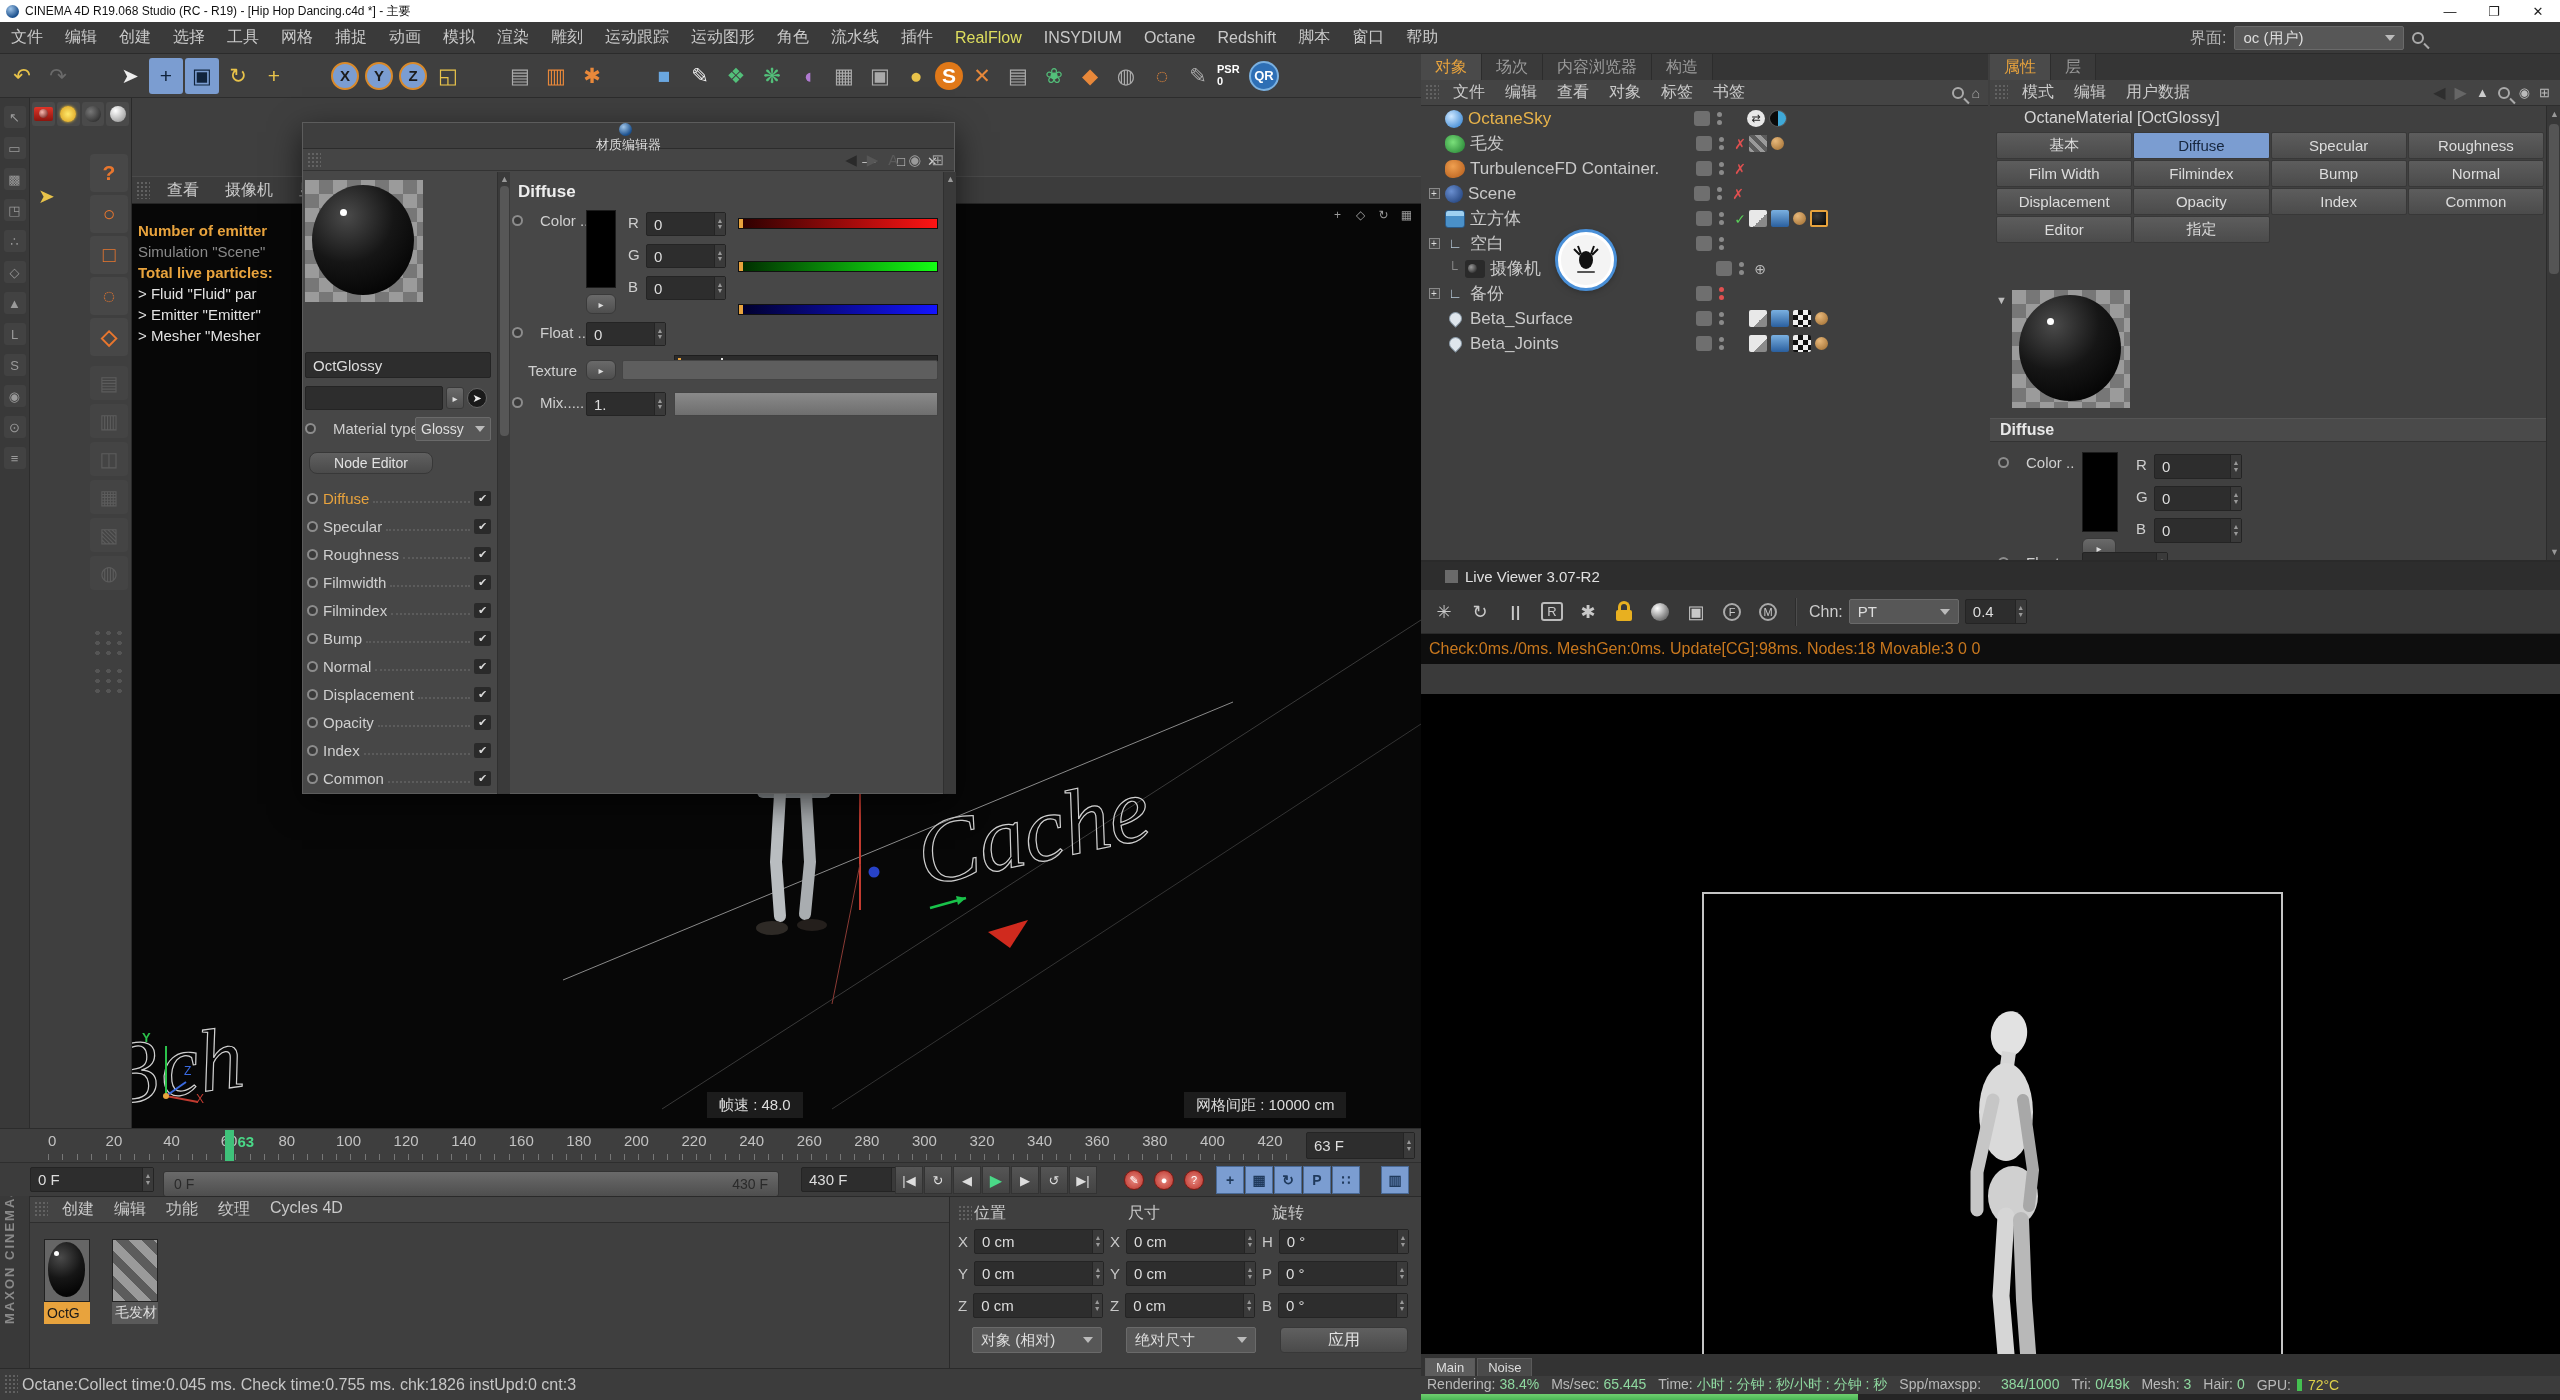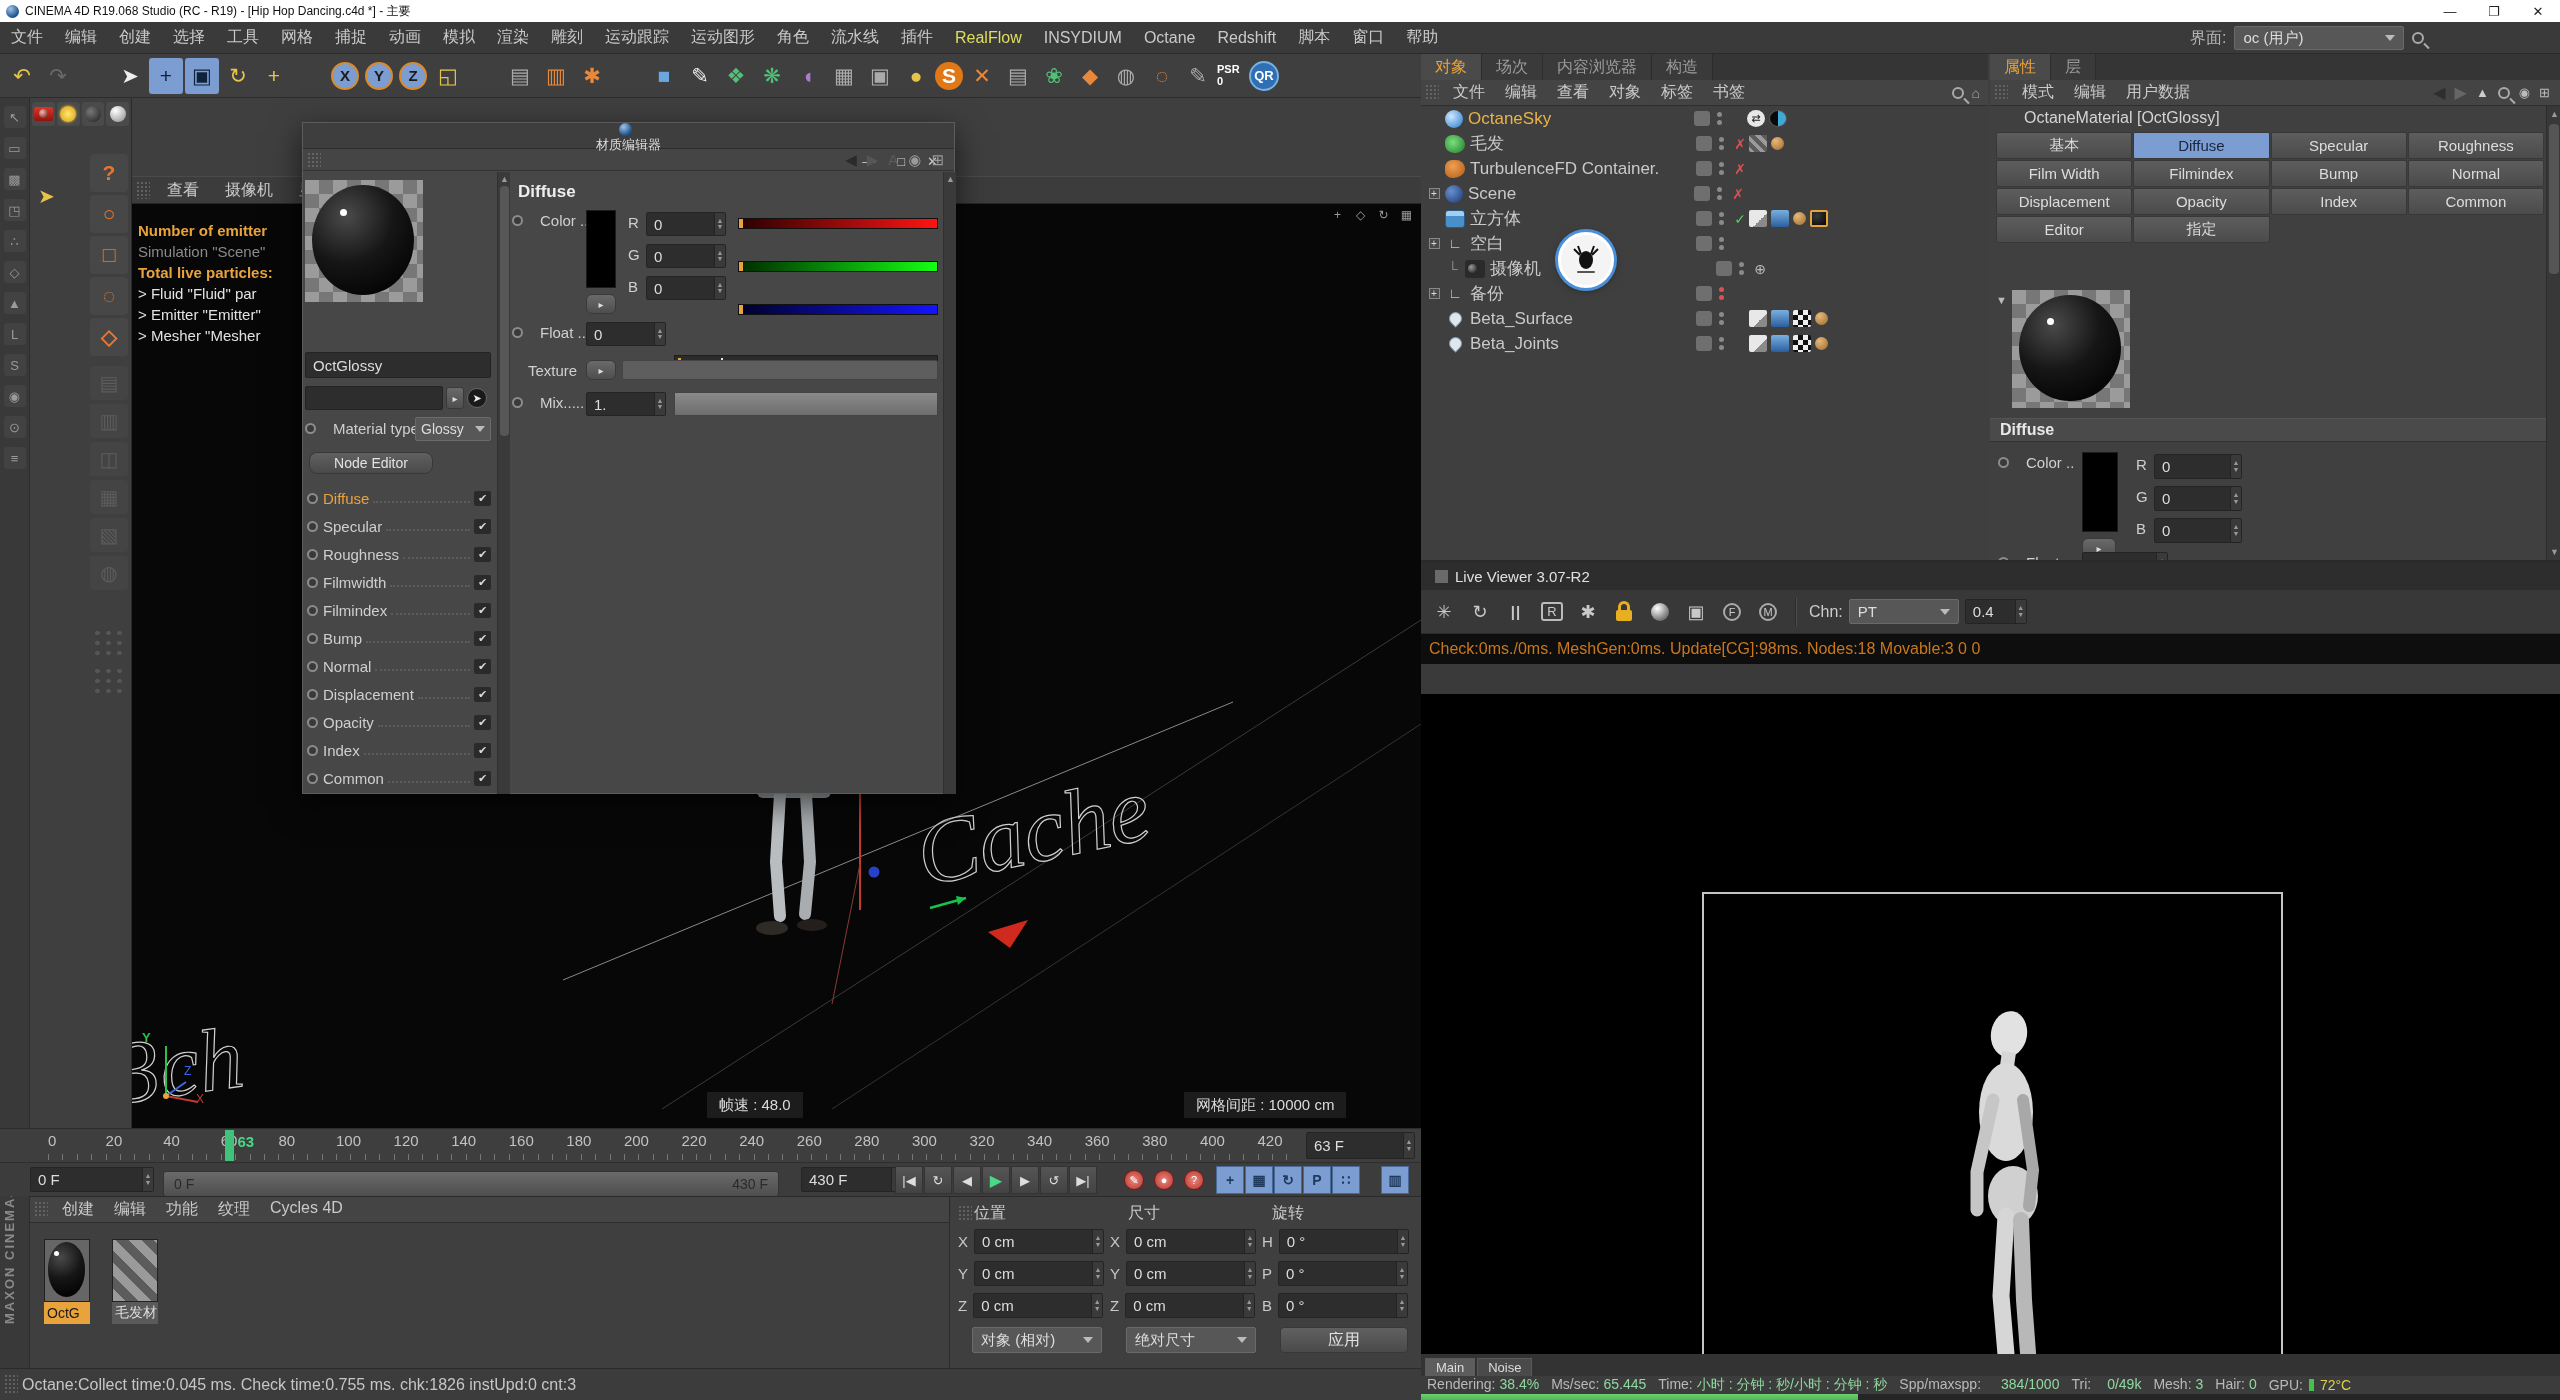--- a/index.html
+++ b/index.html
@@ -149,21 +149,21 @@
   .abtn-grid { display:grid; grid-template-columns:repeat(4,1fr); gap:1px; padding:2px 16px 2px 6px; }
   .abtn { height:27px; background:linear-gradient(#5d5d5d,#4b4b4b); border:1px solid #383838; border-radius:2px; color:#dcdcdc; font-size:15px; display:flex; align-items:center; justify-content:center; }
   .abtn.active { background:#7b9dd1; color:#16263e; }
   .sect-head { height:24px; background:#4a4a4a; border-top:1px solid #555; border-bottom:1px solid #333; display:flex; align-items:center; padding-left:10px; font-weight:bold; font-size:16px; color:#e8e8e8; }
   .vscroll { position:absolute; right:0; top:52px; bottom:0; width:14px; background:#383838; border-left:1px solid #2c2c2c; }
   .vscroll .thumb { position:absolute; left:2px; top:18px; width:10px; height:150px; background:#555; border-radius:4px; }
   .vscroll .a { position:absolute; left:3px; color:#999; font-size:9px; }
 
   
   #lv { left:1421px; top:560px; width:1139px; height:840px; background:#3a3a3a; border-top:2px solid #2a2a2a; }
-  #lv .lvtitle { height:28px; background:#2d2d2d; display:flex; align-items:center; padding-left:14px; font-size:15px; color:#e0e0e0; gap:7px; }
+  #lv .lvtitle { height:28px; background:#2d2d2d; display:flex; align-items:center; padding-left:24px; font-size:15px; color:#e0e0e0; gap:7px; }
   #lv .lvtitle .sq { width:13px; height:13px; background:#6a6a6a; }
   #lv .lvmenu { height:30px; background:#3e3e3e; border-bottom:1px solid #2c2c2c; display:flex; align-items:center; font-size:16px; color:#cfcfcf; }
   #lv .lvmenu .mi { padding:0 12px; }
   #lv .lvtools { height:44px; background:#383838; border-bottom:1px solid #2a2a2a; display:flex; align-items:center; padding-left:8px; gap:6px; }
   .lvico { width:30px; height:30px; display:flex; align-items:center; justify-content:center; color:#c9c9c9; font-size:18px; }
   .lvico.boldy { font-weight:bold; letter-spacing:1px; font-size:15px; }
   .lvico.boxed i { border:2px solid #bbb; border-radius:3px; padding:0 4px; font-size:13px; font-style:normal; }
   .lvico.pin i { border:2px solid #aaa; border-radius:50%; width:18px; height:18px; font-size:11px; font-style:normal; display:flex; align-items:center; justify-content:center; }
   .lvico.lockic { position:relative; }
   .lock-body { width:16px; height:11px; background:#e8b020; border-radius:2px; margin-top:8px; }
@@ -1053,21 +1053,21 @@
             <b>65.445</b>
           </span>
           <span style="display:flex;gap:4px;">
             <span>Time:</span>
             <b>小时 : 分钟 : 秒/小时 : 分钟 : 秒</b>
           </span>
           <span style="display:flex;gap:20px;">
             <span>Spp/maxspp:</span>
             <b>384/1000</b>
           </span>
-          <span style="display:flex;gap:16px;text-align:center;">
+          <span style="display:flex;gap:4px;text-align:center;">
             <span>Tri:</span>
             <b>0/49k</b>
           </span>
           <span style="display:flex;gap:4px;">
             <span>Mesh:</span>
             <b>3</b>
           </span>
           <span style="display:flex;gap:4px;">
             <span>Hair:</span>
             <b>0</b>

